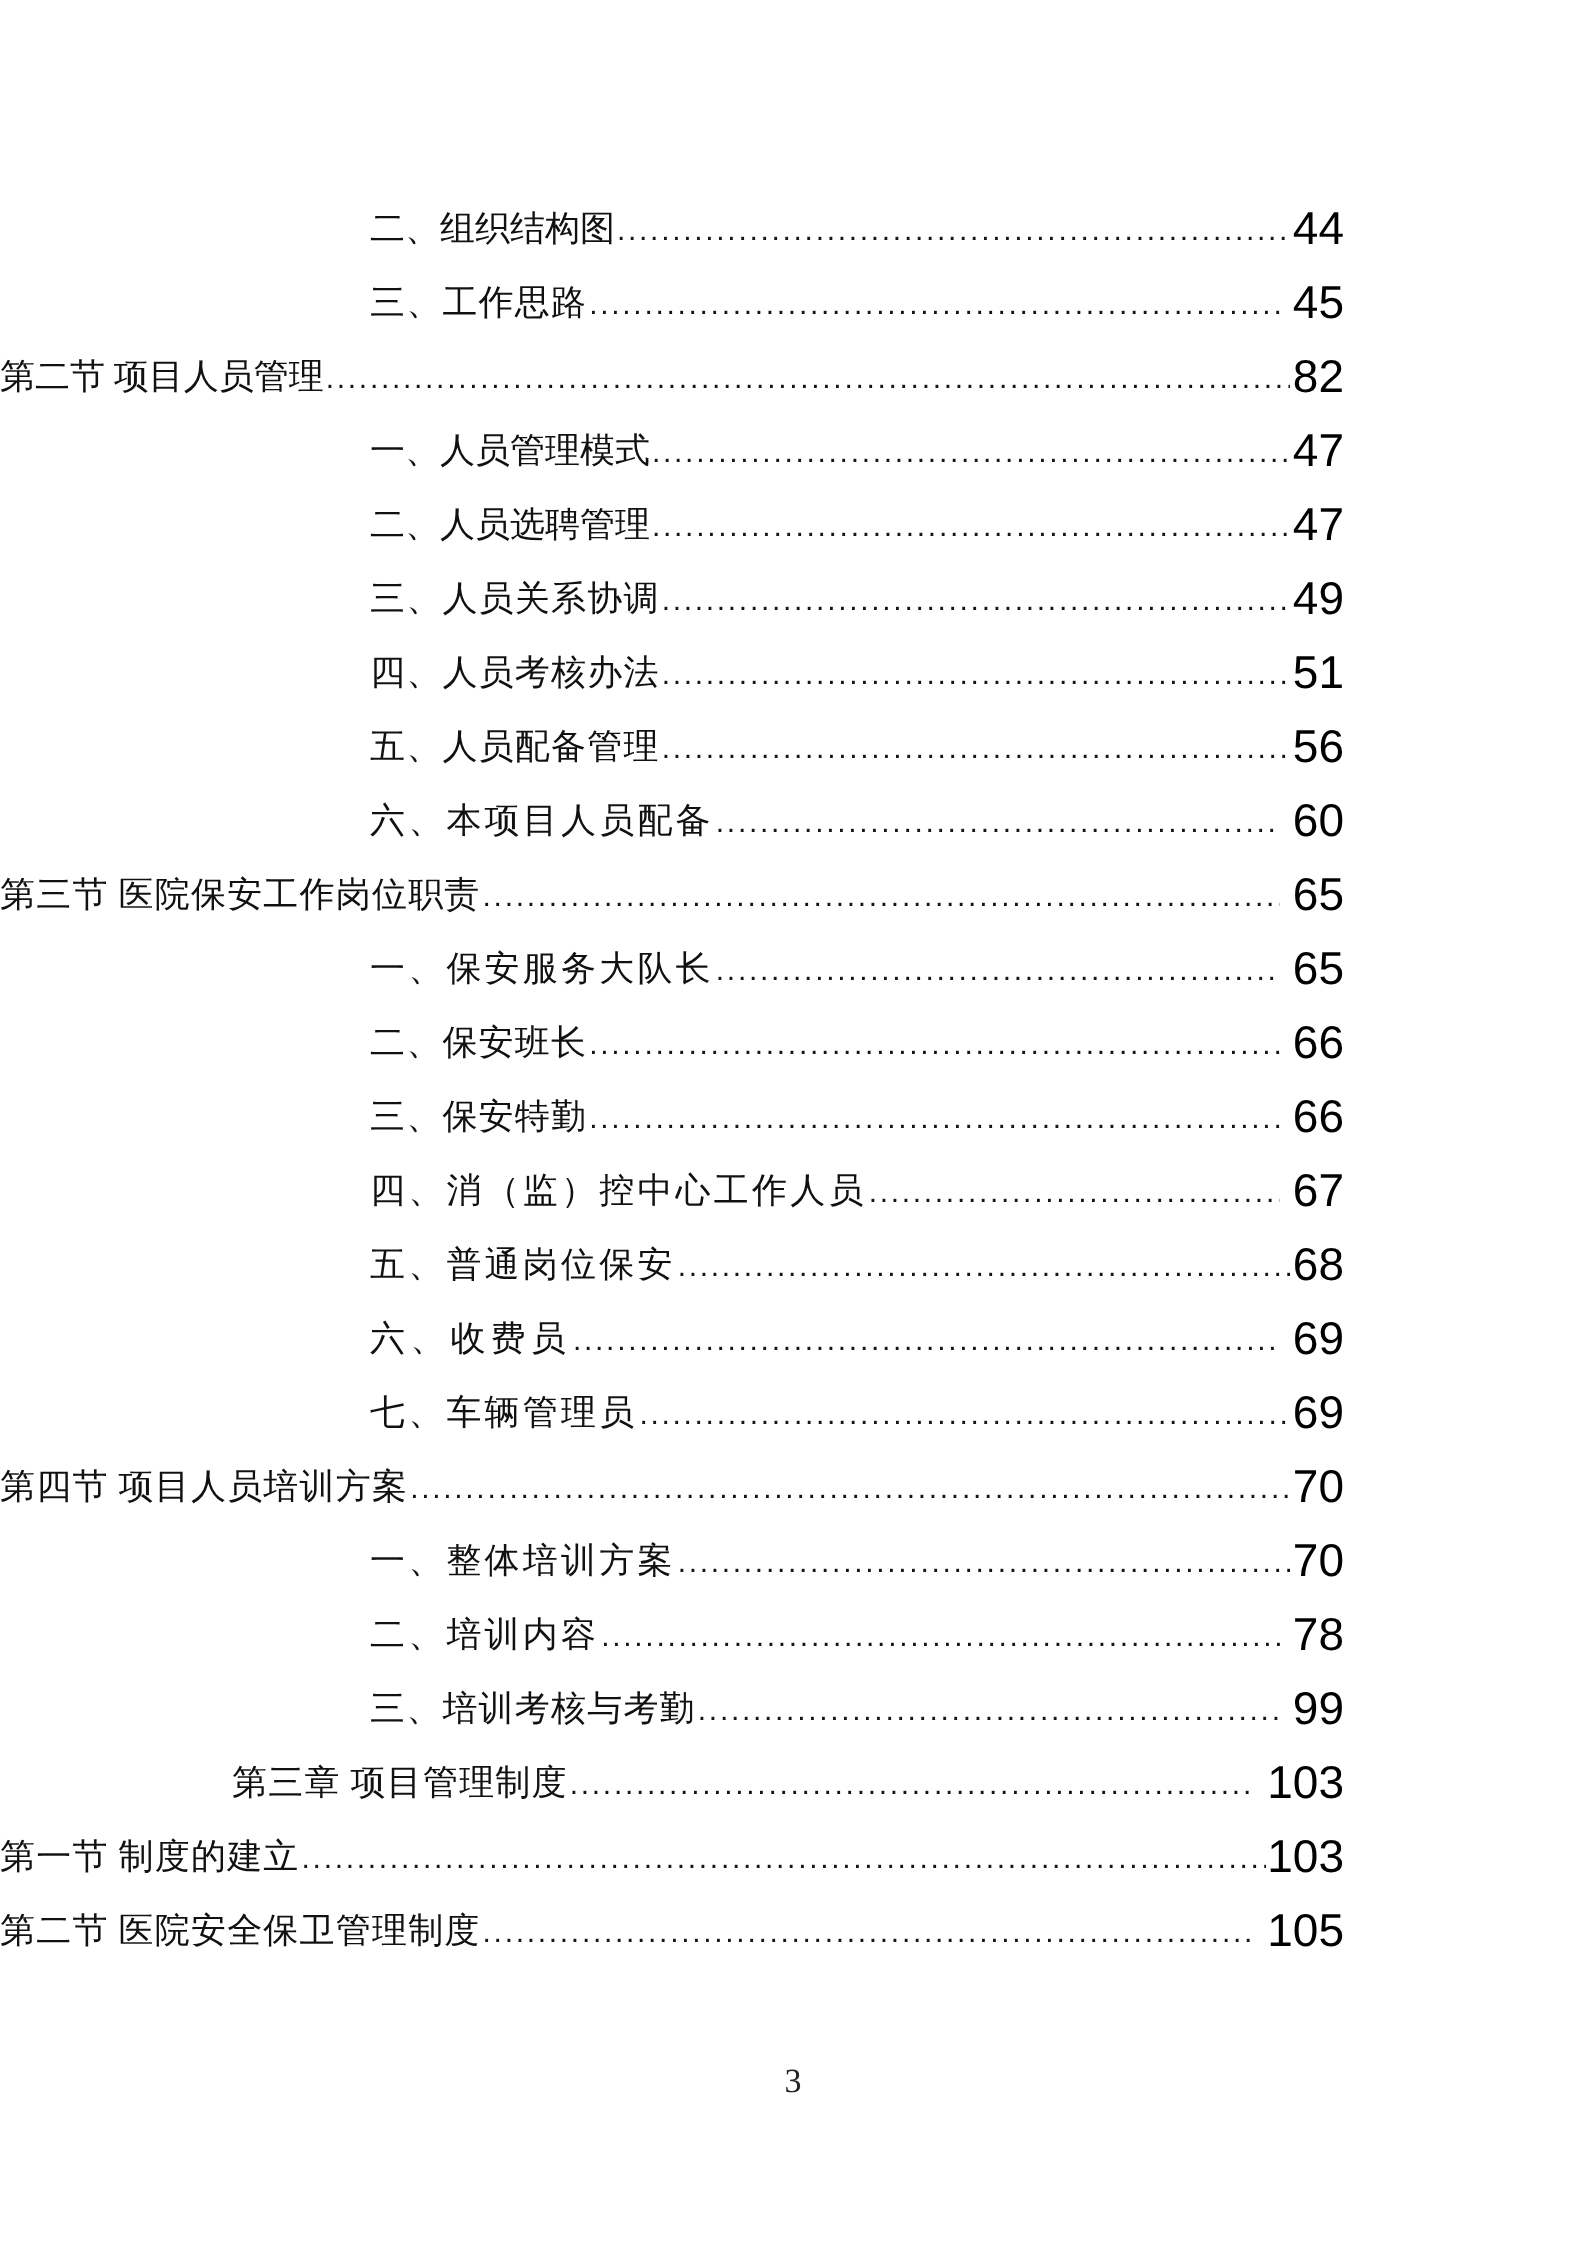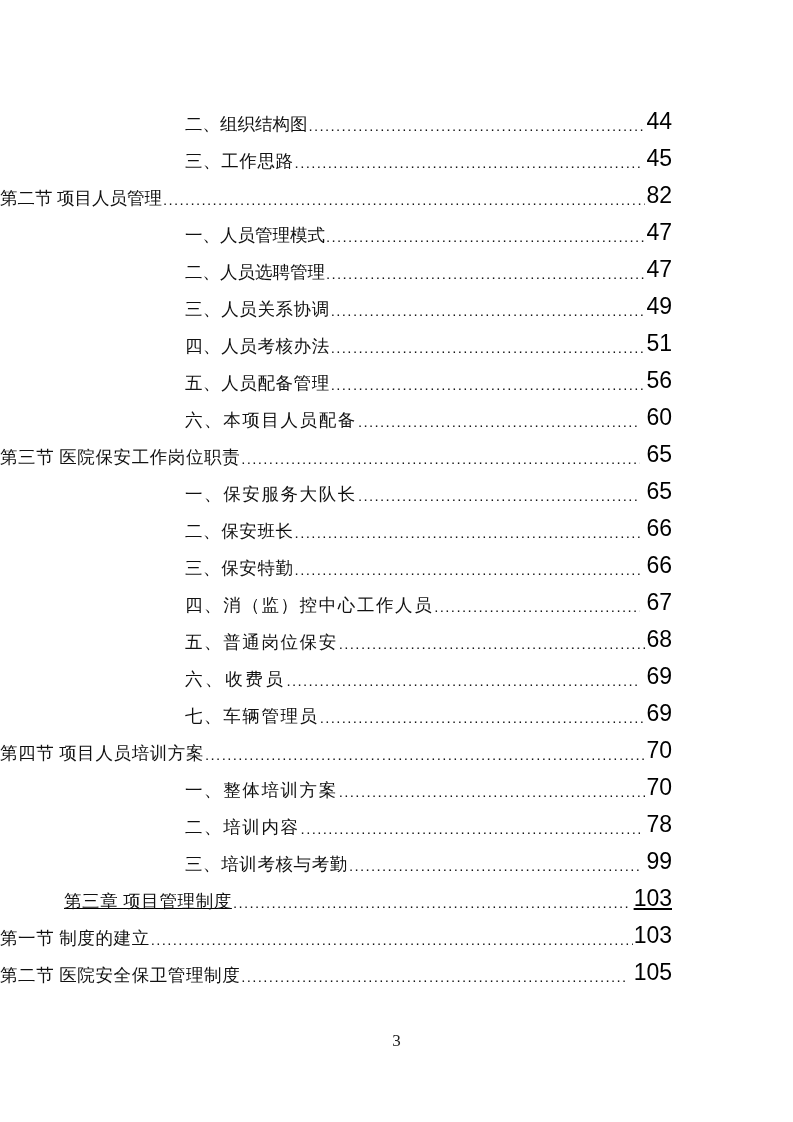--- a/index.html
+++ b/index.html
@@ -23,21 +23,21 @@
   .toc {
     position: absolute;
     left: 0;
     top: 96px;
     width: 793px;
   }
 
   
   .toc-entry {
     display: flex;
-    align-items: flex-end;
+    align-items: center;
     height: 37px;
     box-sizing: border-box;
     padding-right: 121px;   
     white-space: nowrap;
   }
 
   .toc-title {
     flex: 0 0 auto;
     font-size: 17.5px;
     line-height: 1;
@@ -69,21 +69,21 @@
   .toc-page {
     flex: 0 0 auto;
     font-size: 23px;
     line-height: 1;
     font-family: "Liberation Sans", "DejaVu Sans", sans-serif;
     color: #000000;
     text-align: right;
   }
 
   
-  .lvl-chapter  { padding-left: 64px; text-decoration: underline; }
+  .lvl-chapter  { padding-left: 116px; }
   .lvl-section  { }
   .lvl-item     { padding-left: 185px; }
 
   
 
   
   .track-1 .toc-title { letter-spacing: 0.6px; }
   .track-2 .toc-title { letter-spacing: 1.6px; }
   .track-3 .toc-title { letter-spacing: 2.6px; }
 

